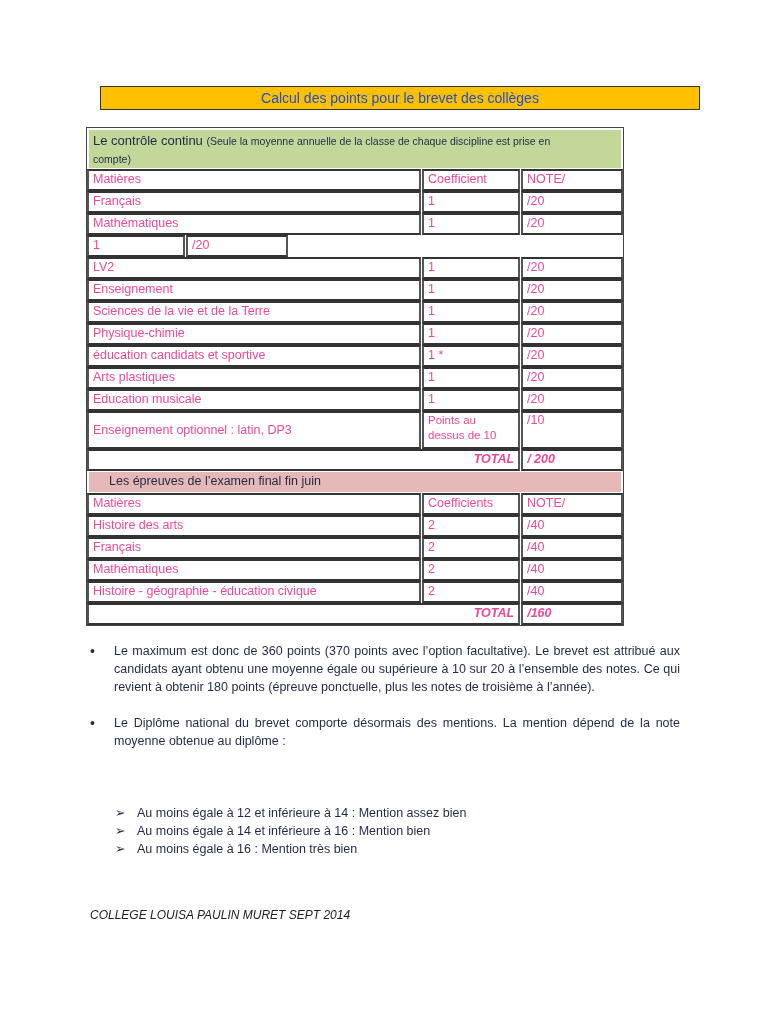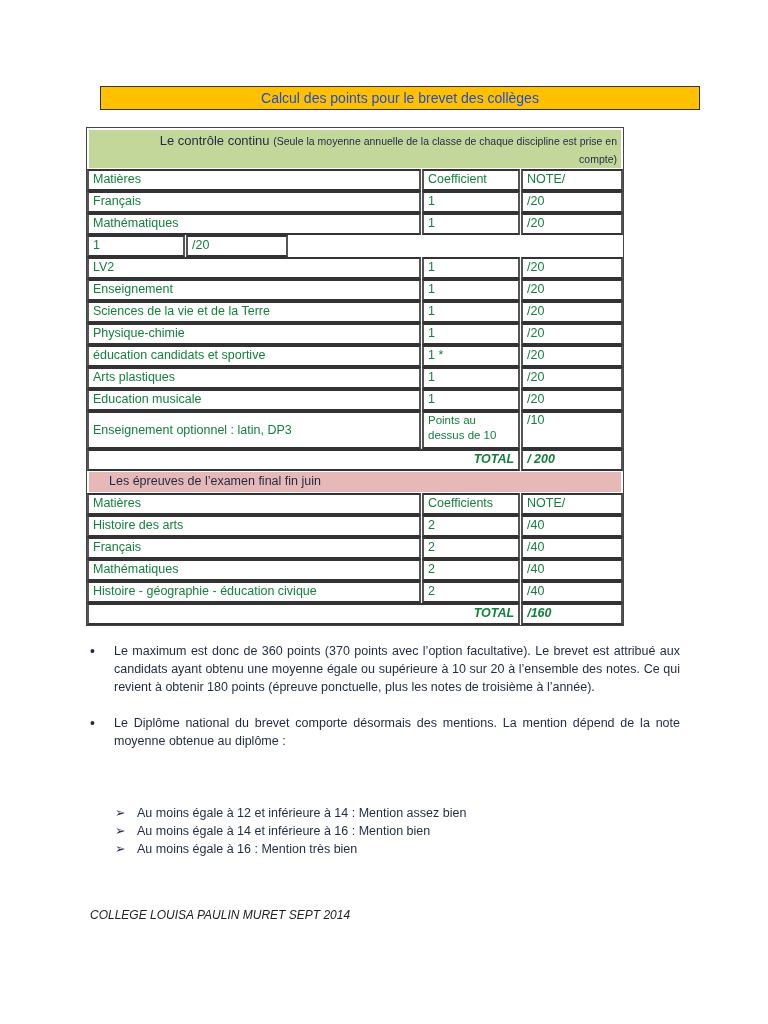--- a/index.html
+++ b/index.html
@@ -14,28 +14,28 @@
   }
   .tbl {
     position: absolute; left: 86px; top: 127px; width: 538px;
     border: 1px solid #444; box-sizing: border-box; background: #fff;
   }
   .row { display: flex; height: 22px; border-bottom: 0; }
   .cell {
     box-sizing: border-box; border: 1.5px double #333; border-width: 2px;
     border-style: solid; border-color: #333 #555 #333 #555;
     margin: 0 1px 0 0; padding: 0 4px; font-size: 12.5px; line-height: 17px;
-    white-space: nowrap; overflow: hidden; color: #15803d; background: #fff;
+    white-space: nowrap; overflow: hidden; color: #ec4899; background: #fff;
   }
   .c1 { width: 334px; }
   .c2 { width: 98px; }
   .c3 { width: 102px; margin-right: 0; }
   .banner-green {
     background: #c4d79b; padding: 2px 4px; font-size: 13px; line-height: 17px;
-    height: 38px; box-sizing: border-box; margin: 2px 2px 1px 2px; text-align: right;
+    height: 38px; box-sizing: border-box; margin: 2px 2px 1px 2px;
   }
   .banner-green .small { font-size: 10.5px; }
   .banner-pink {
     background: #e6b8b7; padding: 1px 20px; font-size: 12.5px; line-height: 17px;
     height: 20px; box-sizing: border-box; margin: 1px 2px 1px 2px;
   }
   .total { font-style: italic; font-weight: bold; text-align: right; }
   .total-val { font-style: italic; font-weight: bold; }
   .tall { height: 38px; }
   .tall .cell { line-height: 15px; }

